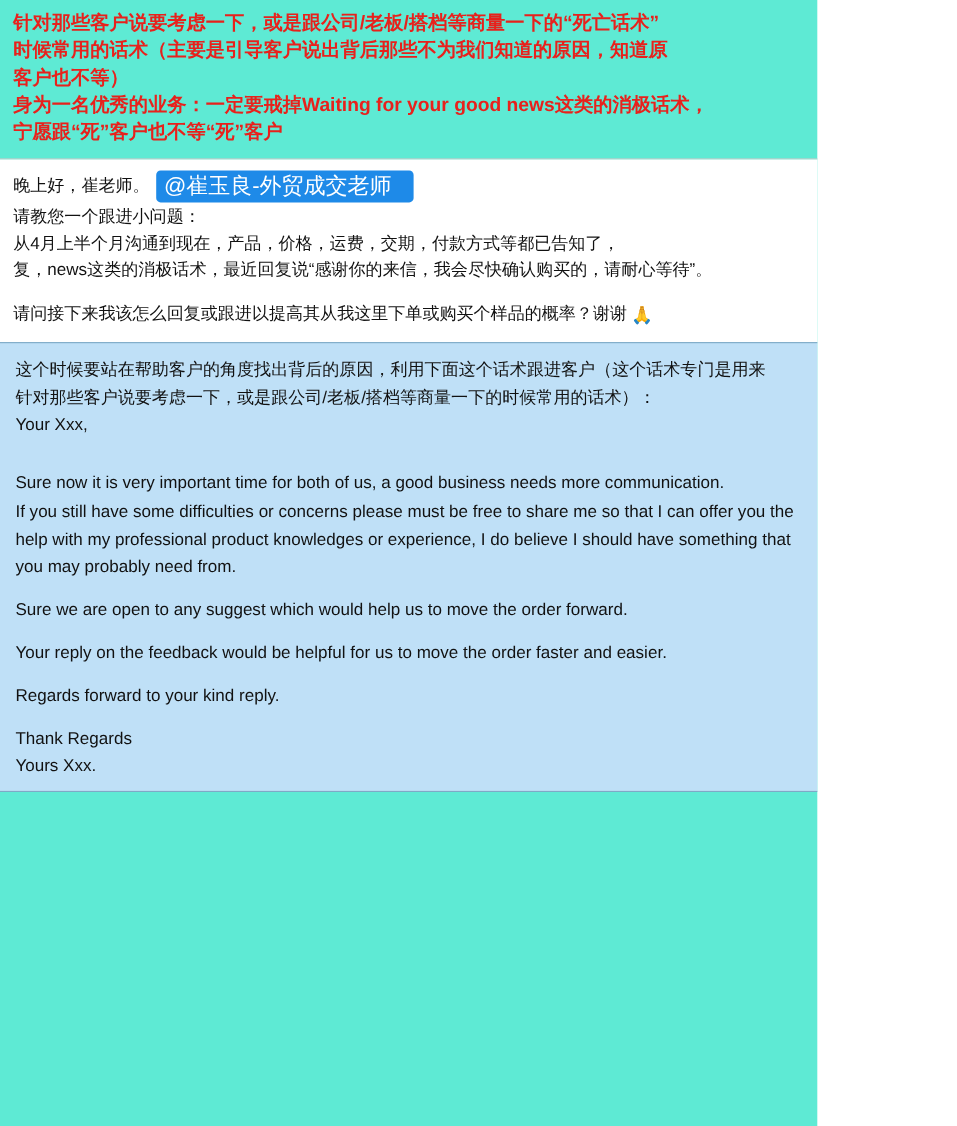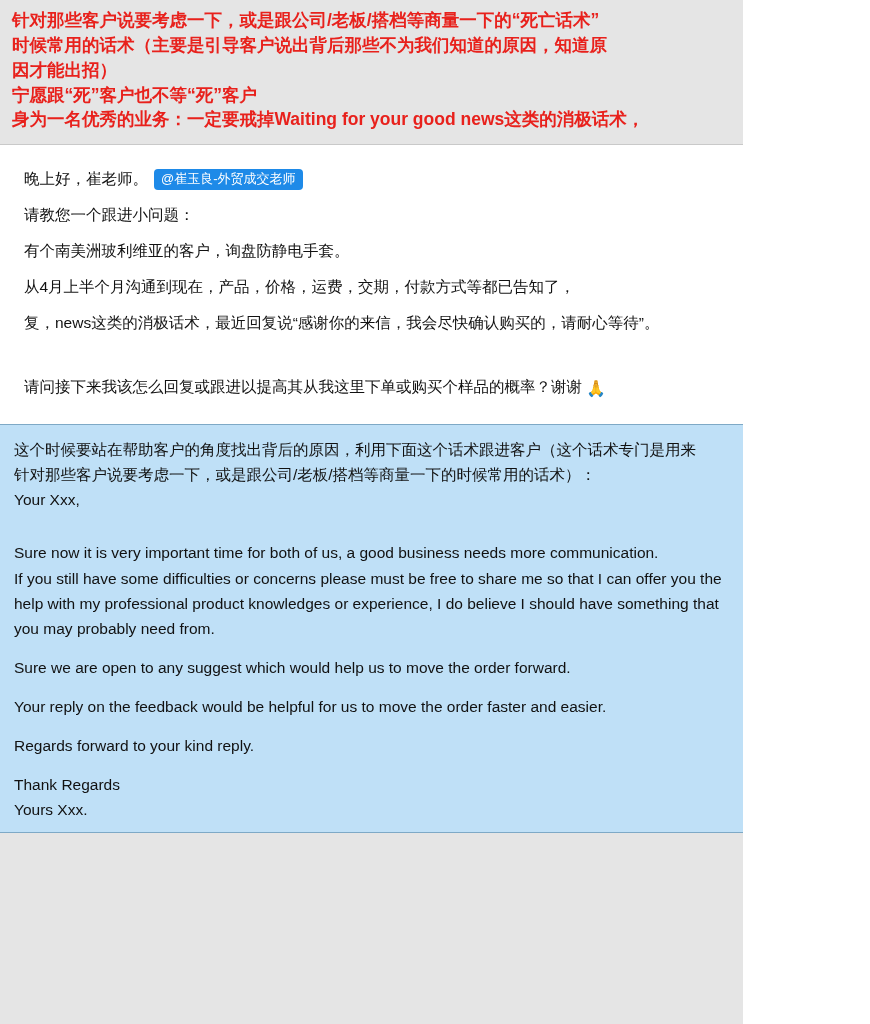--- a/index.html
+++ b/index.html
@@ -11,21 +11,21 @@
     width: 870px;
     height: 1024px;
     font-family: "Liberation Sans", sans-serif;
     color: #000;
     overflow: hidden;
   }
   .page {
     position: relative;
     width: 743px;
     height: 1024px;
-    background: #e5e5e5;
+    background: #5eead4;
     box-sizing: border-box;
   }
 
   
   .headline {
     padding: 8px 12px 6px 12px;
     color: #e8211c;
     font-weight: bold;
     font-size: 17.5px;
     line-height: 1.42;
@@ -43,35 +43,35 @@
 
   
   .question {
     padding: 10px 12px 12px 12px;
     font-size: 15.5px;
     line-height: 1.55;
     color: #111;
     background: #ffffff;
   }
   .question p {
-    margin: 12px;
+    margin: 0;
   }
   .q-line-first {
     display: flex;
     align-items: center;
     gap: 6px;
     margin-bottom: 2px !important;
   }
   .mention {
     display: inline-block;
     background: #1e8ae8;
     color: #ffffff;
     border-radius: 4px;
-    padding: 2px 7px 3px 7px;
-    font-size: 13px;
+    padding: 2px 20px 3px 7px;
+    font-size: 20px;
     line-height: 1.2;
     white-space: nowrap;
   }
   .spacer-line {
     height: 16px;
   }
   .praise-icon {
     display: inline-block;
     font-size: 16px;
     transform: translateY(2px);
@@ -102,34 +102,33 @@
   }
 </style>
 </head>
 <body>
 
 <div class="page">
 
   <div class="headline">
     <p>针对那些客户说要考虑一下，或是跟公司/老板/搭档等商量一下的“死亡话术”</p>
     <p>时候常用的话术（主要是引导客户说出背后那些不为我们知道的原因，知道原</p>
-    <p>因才能出招）</p>
+    <p>客户也不等）</p>
+    <p>身为一名优秀的业务：一定要戒掉Waiting for your good news这类的消极话术，</p>
     <p>宁愿跟“死”客户也不等“死”客户</p>
-    <p>身为一名优秀的业务：一定要戒掉Waiting for your good news这类的消极话术，</p>
   </div>
 
   <div class="rule"></div>
 
   <div class="question">
     <p class="q-line-first">
       <span>晚上好，崔老师。</span>
       <span class="mention">@崔玉良-外贸成交老师</span>
     </p>
     <p>请教您一个跟进小问题：</p>
-    <p>有个南美洲玻利维亚的客户，询盘防静电手套。</p>
     <p>从4月上半个月沟通到现在，产品，价格，运费，交期，付款方式等都已告知了，</p>
     <p>复，news这类的消极话术，最近回复说“感谢你的来信，我会尽快确认购买的，请耐心等待”。</p>
     <div class="spacer-line"></div>
     <p>
       <span>请问接下来我该怎么回复或跟进以提高其从我这里下单或购买个样品的概率？谢谢</span>
       <span class="praise-icon">🙏</span>
     </p>
   </div>
 
   <div class="answer">

